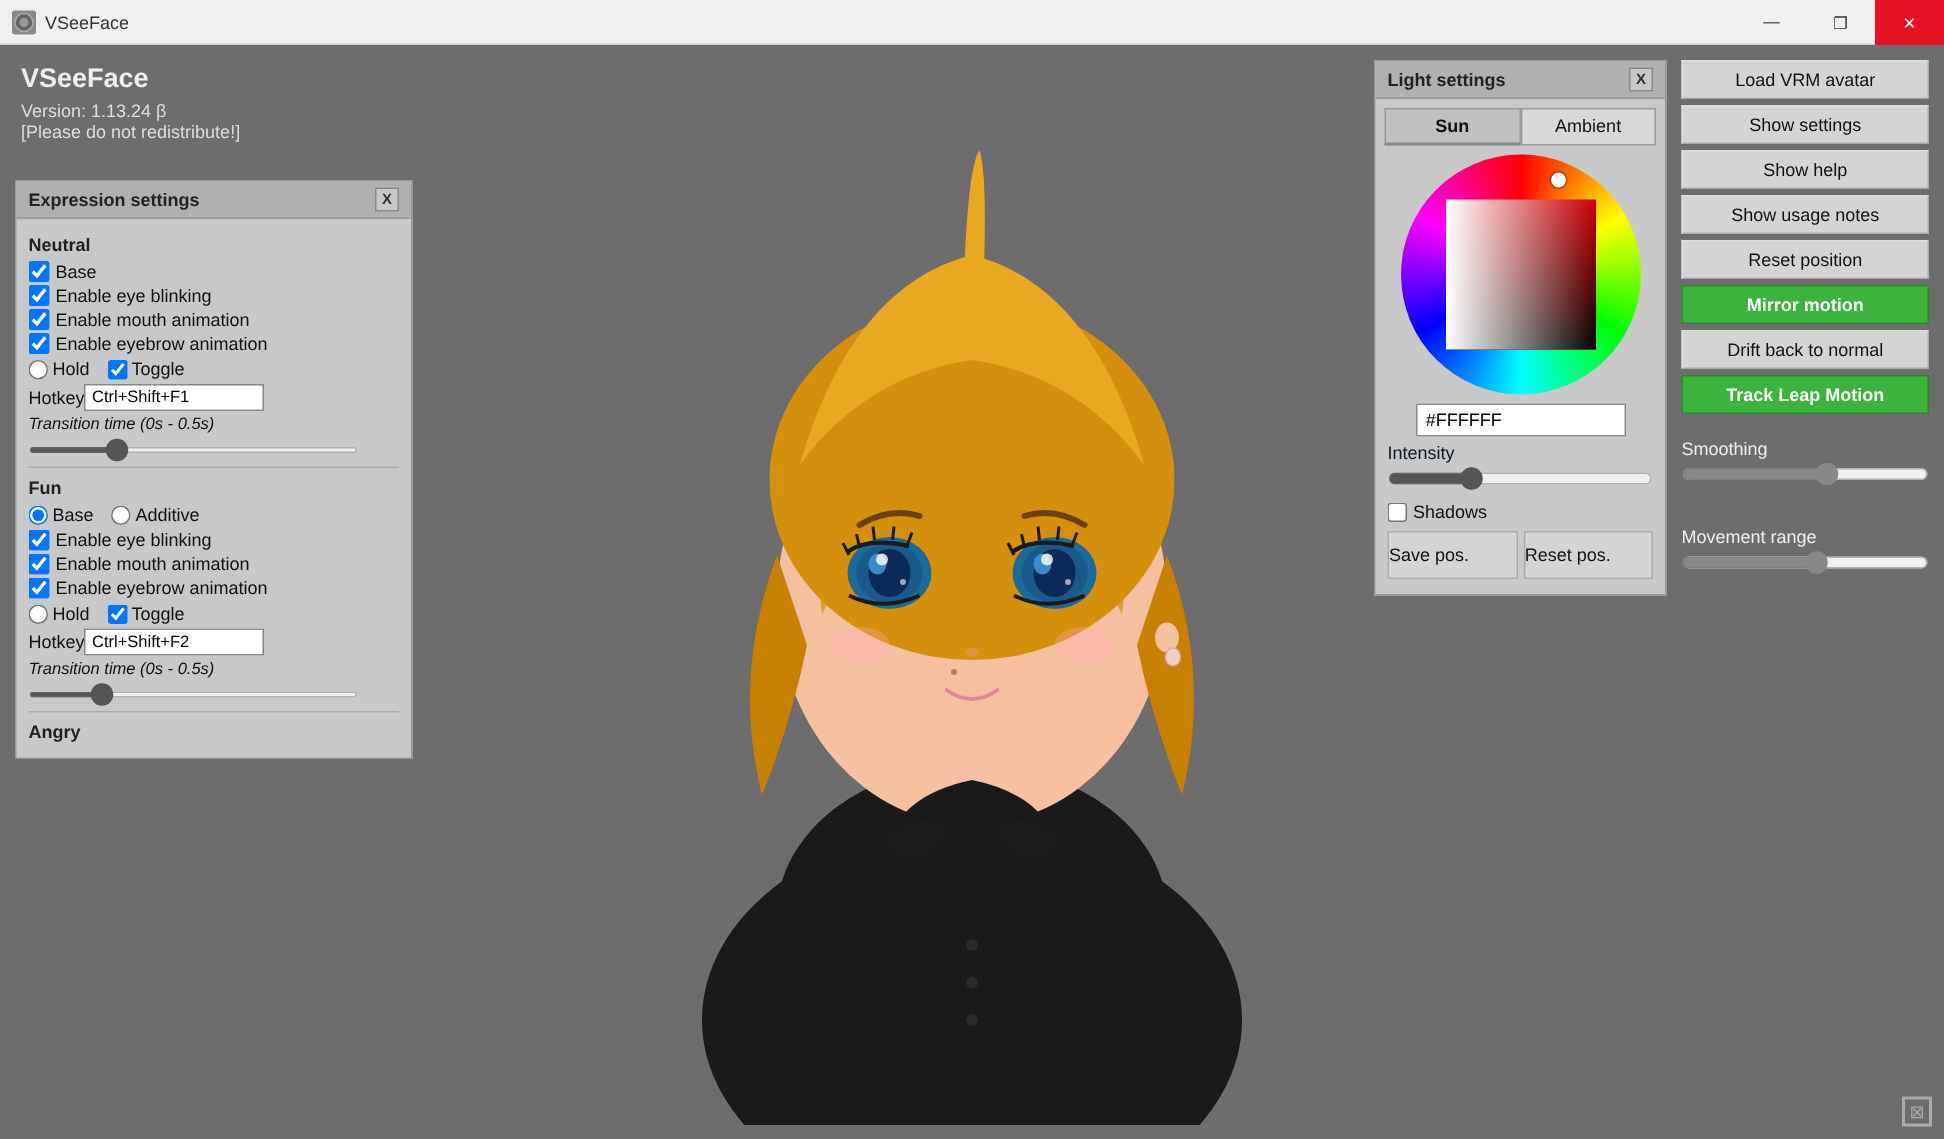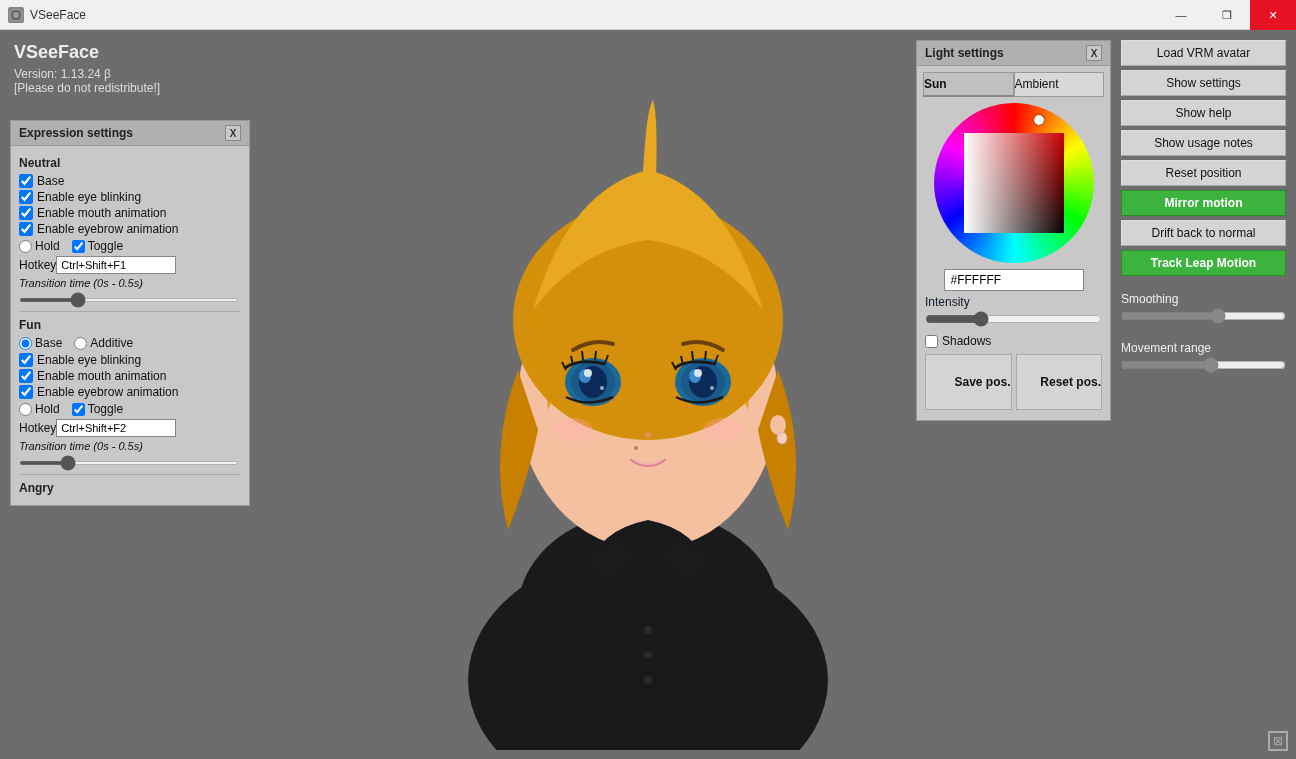--- a/index.html
+++ b/index.html
@@ -63,21 +63,21 @@
     .main-area {
       position: absolute;
       top: 30px; left: 0; right: 0; bottom: 0;
       background: #6d6d6d;
     }
 
     
     .expression-panel {
       position: absolute;
       top: 10px; left: 10px;
-      width: 240px;
+      width: 265px;
       background: #c8c8c8;
       border: 1px solid #999;
       z-index: 10;
       max-height: 610px;
       overflow: hidden;
     }
     .panel-header {
       background: #b0b0b0;
       padding: 4px 8px;
       display: flex;
@@ -248,21 +248,21 @@
     }
 
     .light-tabs {
       display: flex;
       margin: 6px 6px 4px 6px;
       gap: 0;
     }
     .light-tab {
       flex: 1;
       padding: 4px 0;
-      text-align: left;
+      text-align: center;
       background: #d8d8d8;
       border: 1px solid #999;
       font-size: 12px;
       cursor: pointer;
       color: #111;
     }
     .light-tab.active {
       background: #c0c0c0;
       border-bottom: 2px solid #888;
       font-weight: bold;
@@ -346,28 +346,27 @@
       color: #111;
     }
 
     .save-reset-row {
       display: flex;
       gap: 4px;
       margin: 6px 8px 2px 8px;
     }
     .save-reset-btn {
       flex: 1;
-      padding: 20px 0;
+      padding: 8px 0;
       background: #d4d4d4;
       border: 1px solid #aaa;
       font-size: 12px;
       cursor: pointer;
-      text-align: right;
-      color: #111;
-      font-weight: bold;
+      text-align: left;
+      color: #111;
     }
 
     
     .avatar-area {
       position: absolute;
       top: 0; left: 0; right: 0; bottom: 0;
       display: flex;
       align-items: center;
       justify-content: center;
     }
@@ -672,21 +671,21 @@
     <button class="btn-gray">Show usage notes</button>
     <button class="btn-gray">Reset position</button>
     <button class="btn-green">Mirror motion</button>
     <button class="btn-gray">Drift back to normal</button>
     <button class="btn-green">Track Leap Motion</button>
 
     <div style="margin-top: 6px;">
       <div class="slider-label">Smoothing</div>
       <input type="range" class="right-slider" min="0" max="100" value="60" style="">
     </div>
-    <div style="margin-top: 4px;">
+    <div style="margin-top: 14px;">
       <div class="slider-label">Movement range</div>
       <input type="range" class="right-slider" min="0" max="100" value="55" style="">
     </div>
   </div>
 
   <div class="corner-icon">⊠</div>
 
 </div>
 
 </body></html>

